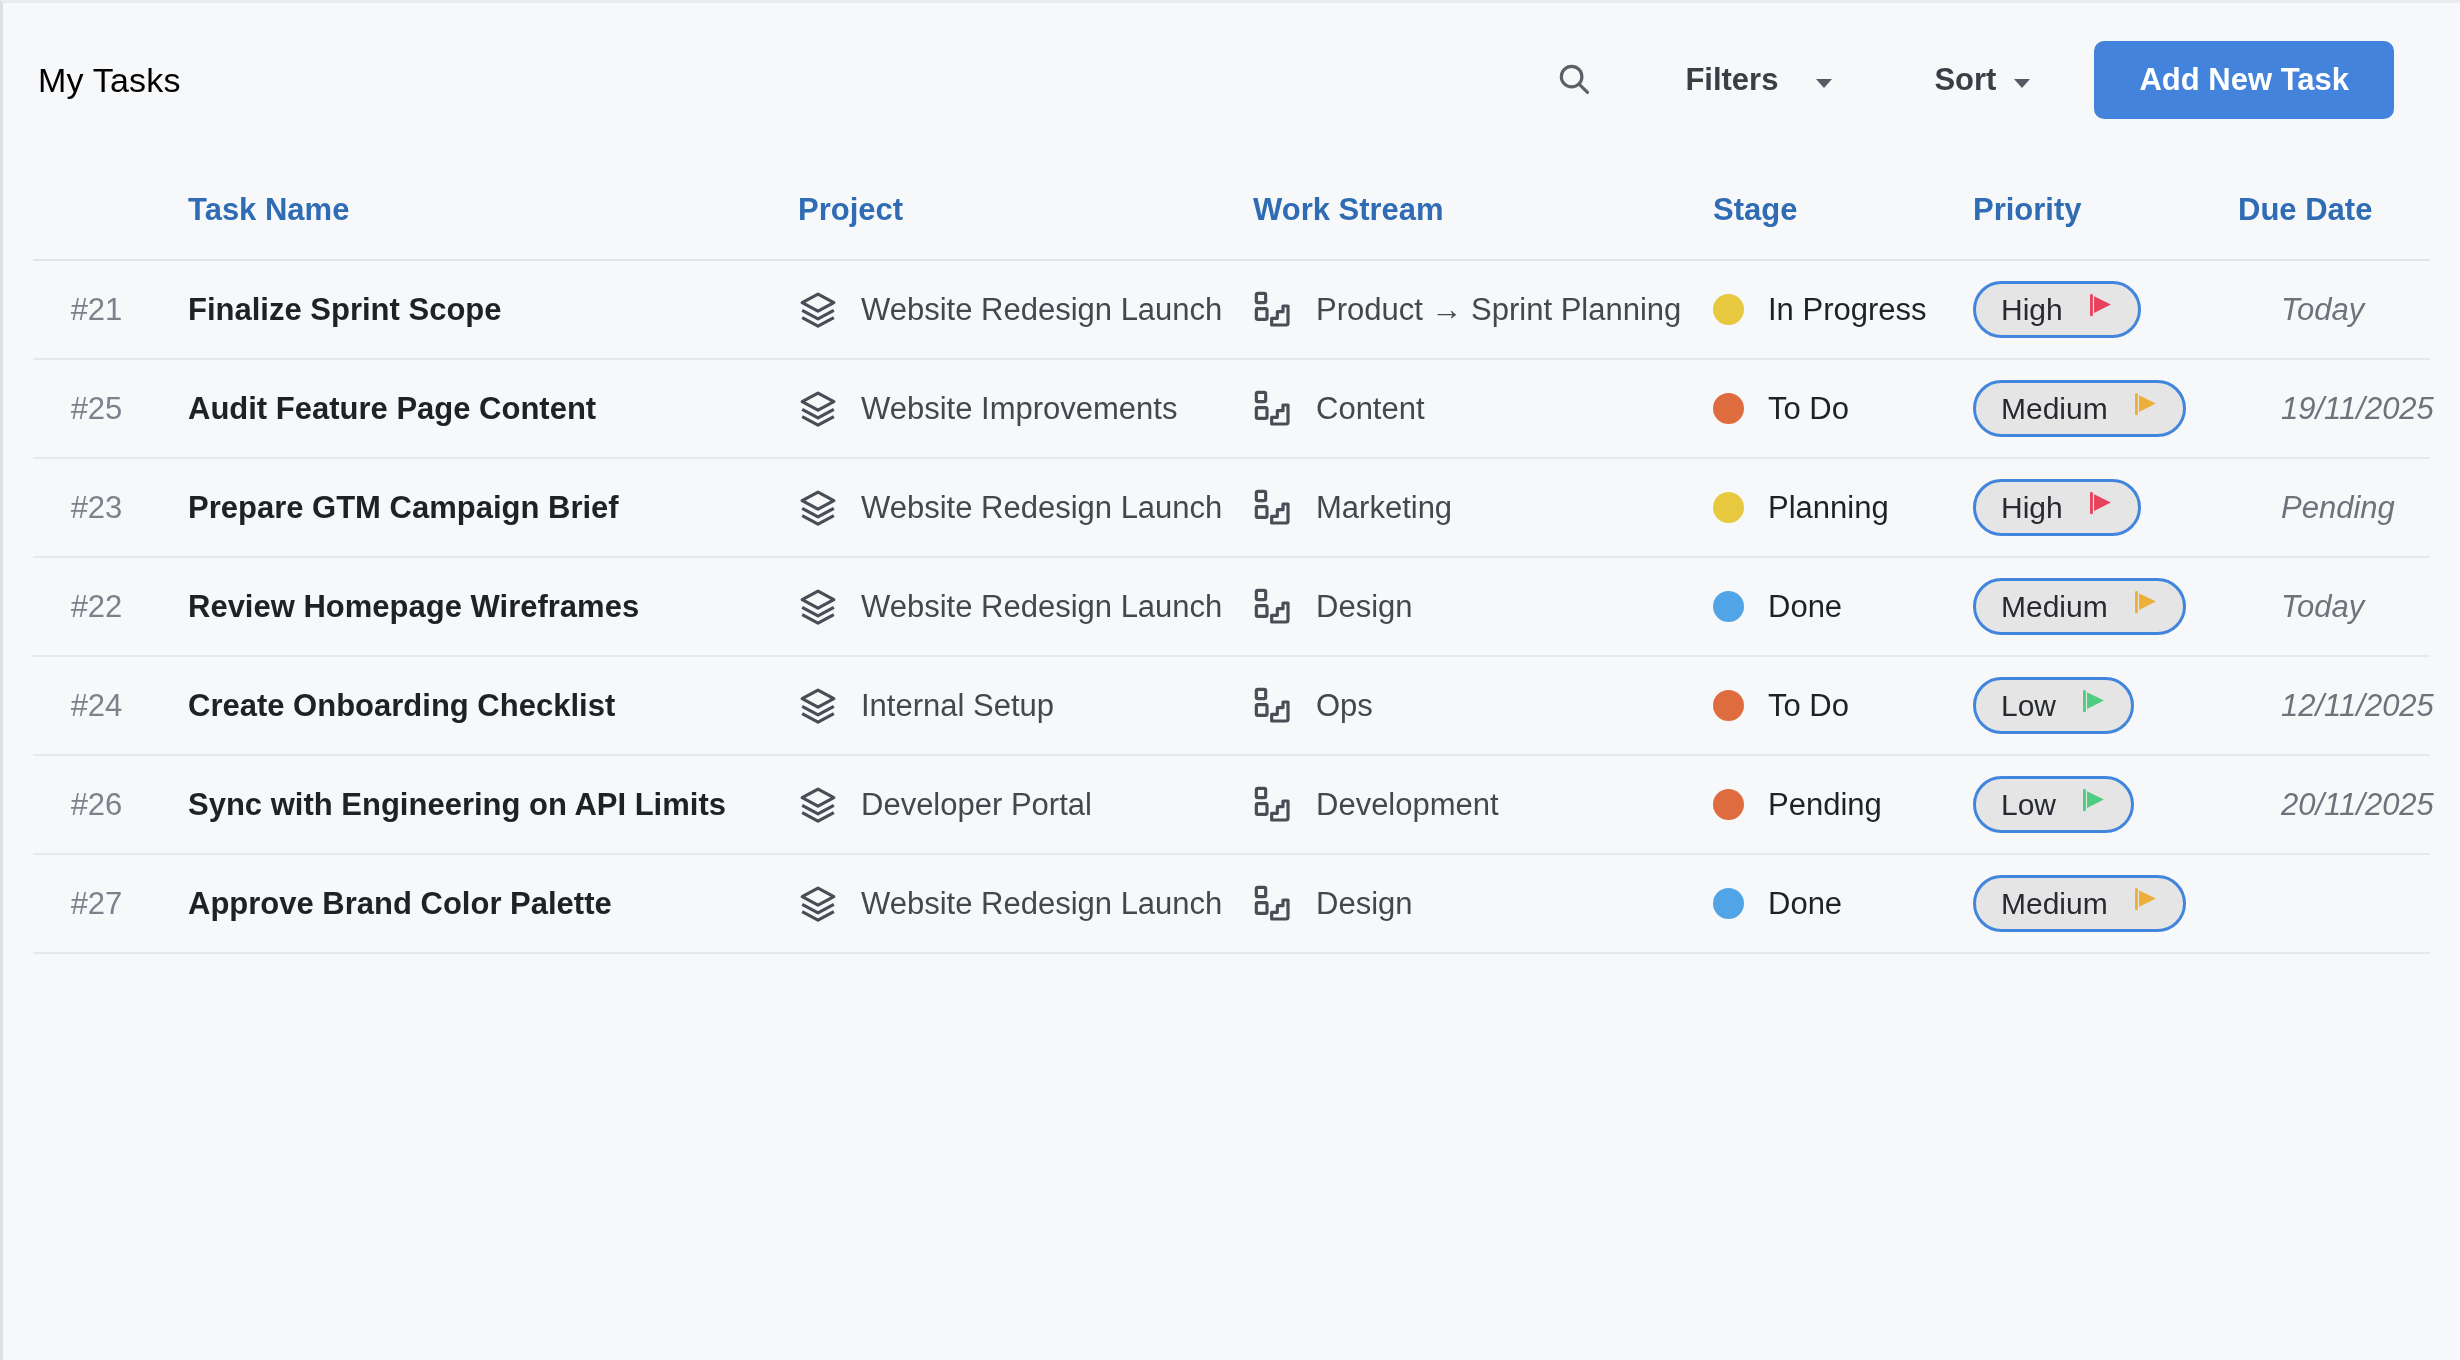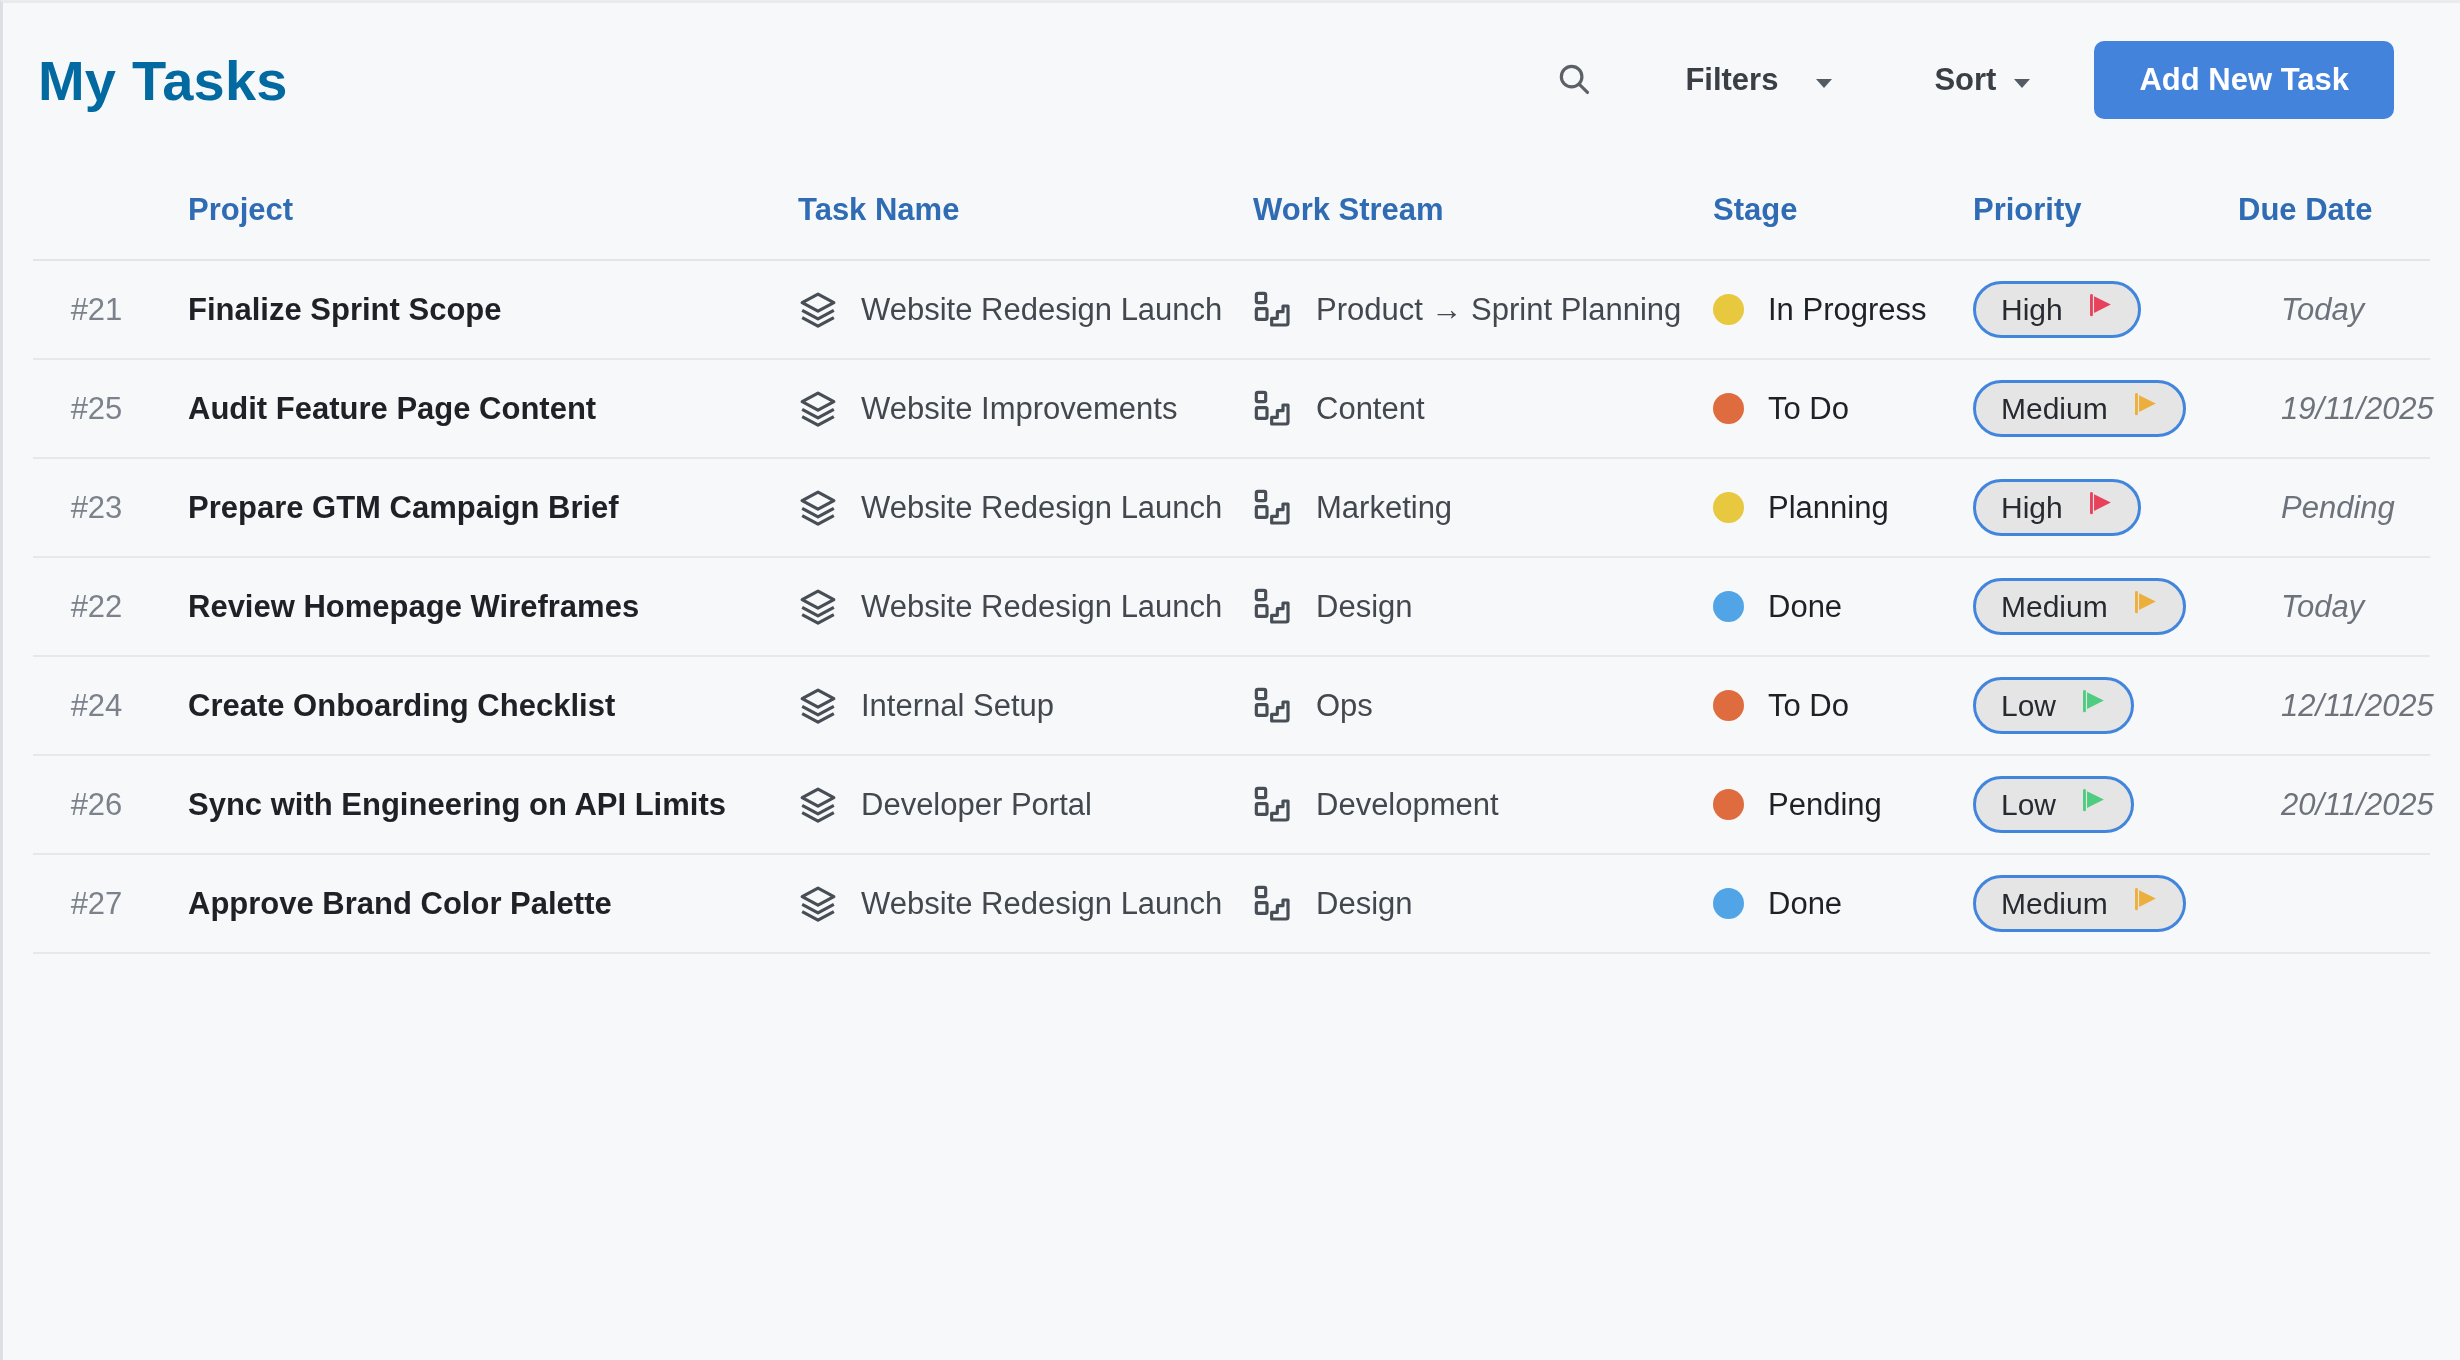--- a/index.html
+++ b/index.html
@@ -10,21 +10,21 @@
     color:#1e2126;
     border-top:3px solid #e9ebee;
     border-left:3px solid #dcdfe3;
     overflow:hidden;
   }
   
   .toolbar {
     display:flex; align-items:center;
     padding:36px 66px 0 35px; height:118px;
   }
-  .page-title { font-size:56px; font-weight:700; color:#0369a1; letter-spacing:.2px; }
+  .page-title { font-size:34px; font-weight:400; color:#000000; letter-spacing:.2px; }
   .toolbar-right { margin-left:auto; display:flex; align-items:center; }
   .icon-btn { background:none; border:none; cursor:pointer; display:flex; align-items:center; margin-right:92px; }
   .menu-btn {
     background:none; border:none; cursor:pointer;
     display:flex; align-items:center; gap:16px;
     font-family:inherit; font-size:31px; font-weight:600; color:#3a3f46;
   }
   .menu-btn.filters { margin-right:100px;gap:36px; }
   .menu-btn.sort { margin-right:62px; }
   .caret { width:20px; height:13px; }
@@ -94,22 +94,22 @@
       </span>
     </button>
 
     <button class="primary-btn">Add New Task</button>
   </div>
 </div>
 
 <div class="task-table">
   <div class="grid-row thead">
     <div></div>
+    <div class="th">Task Name</div>
     <div class="th">Project</div>
-    <div class="th">Task Name</div>
     <div class="th">Work Stream</div>
     <div class="th">Stage</div>
     <div class="th">Priority</div>
     <div class="th">Due Date</div>
   </div>
 
   <div>
   <div class="grid-row trow">
     <div class="cell-id">#21</div>
     <div class="cell-name">Finalize Sprint Scope</div>

